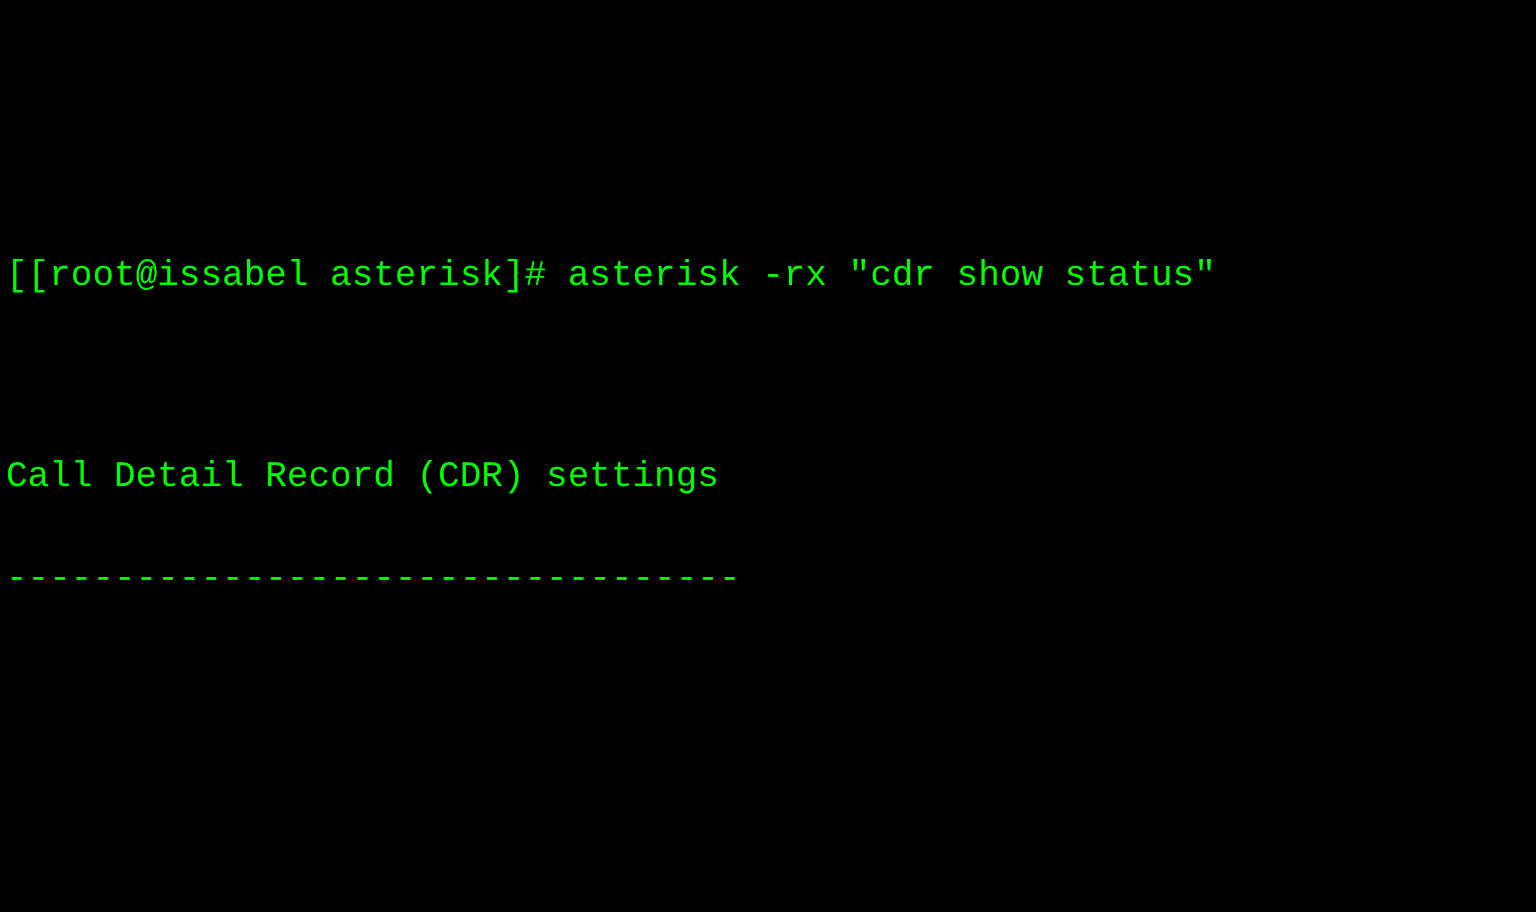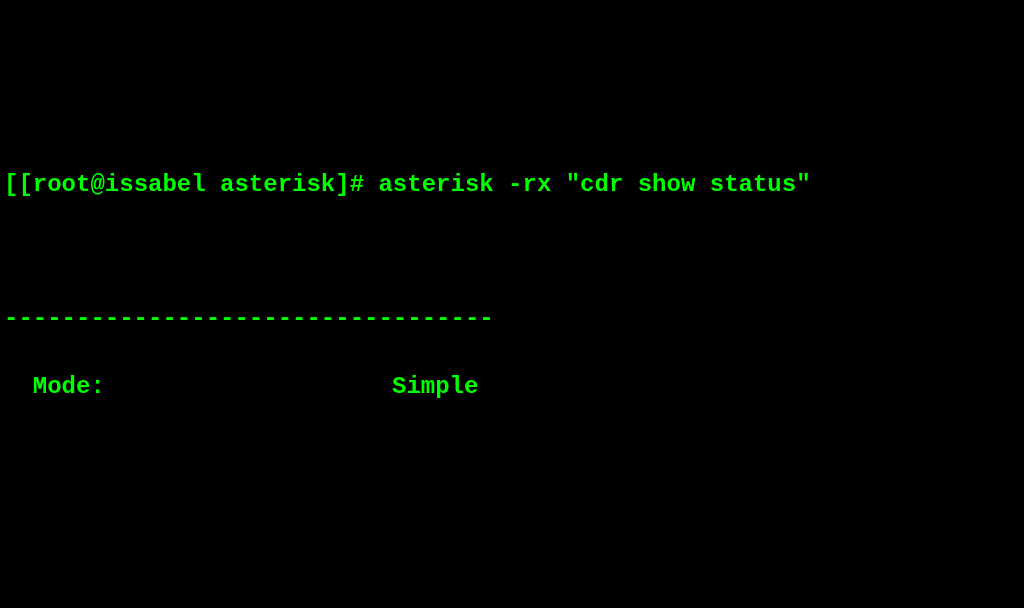--- a/index.html
+++ b/index.html
@@ -20,37 +20,36 @@
       white-space: pre;
     }
     .terminal {
       padding: 0 4px;
     }
     .prompt-bracket {
       color: #00ff00;
     }
     .line {
       display: block;
-      font-weight: bold;
     }
     .label-col {
       display: inline-block;
       width: 388px;
     }
   </style>
 </head>
 <body>
 
 
 
 <div class="terminal">
 <span class="line"><span class="prompt-bracket">[</span><span>[root@issabel asterisk]# </span><span>asterisk -rx "cdr show status"</span></span>
 <span class="line"> </span>
+<span class="line">Call Detail Record (CDR) settings</span>
 <span class="line">----------------------------------</span>
-<span class="line"><span class="label-col">  Mode:</span><span>Simple</span></span>
 
 
 
 
 
 
 
 
 
 

